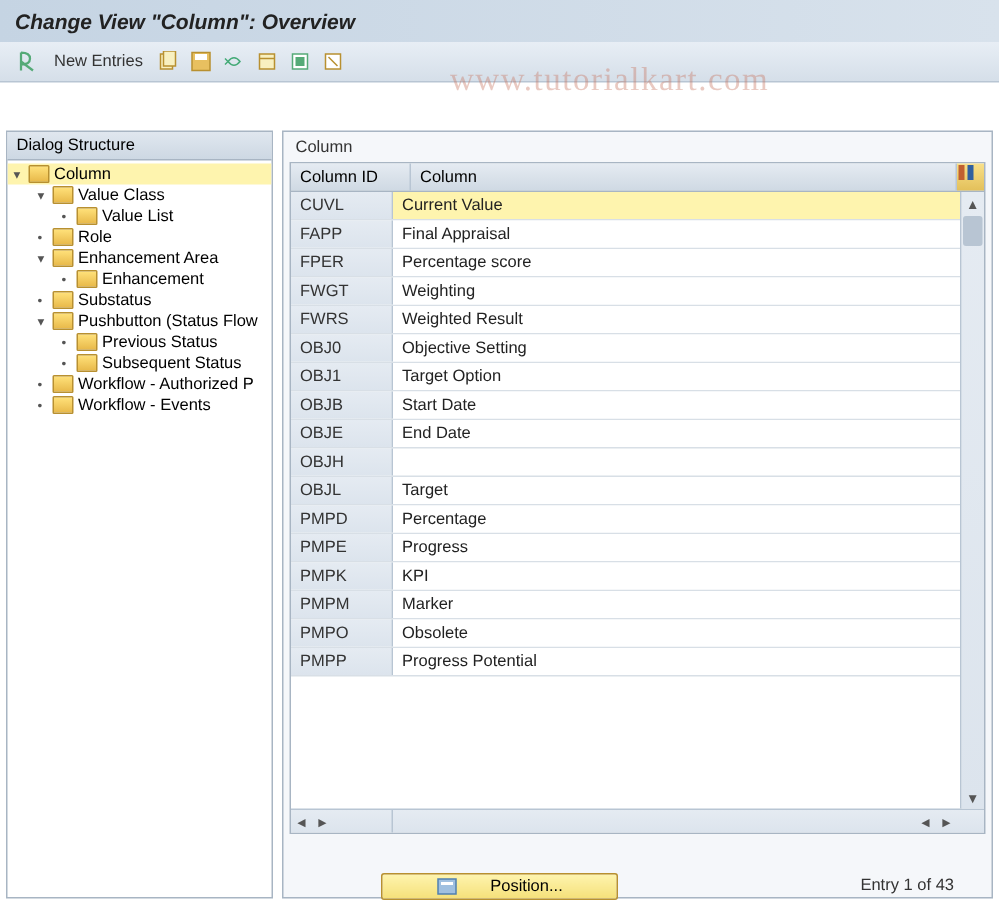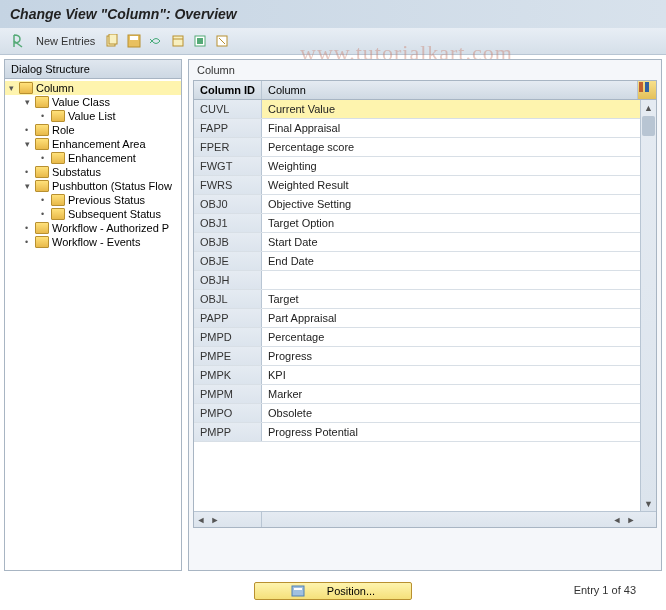--- a/index.html
+++ b/index.html
@@ -2,38 +2,38 @@
 <html><head>
   <meta charset="utf-8">
   <style>
     * { box-sizing: border-box; margin: 0; padding: 0; font-family: Arial, sans-serif; }
     body { background: #fff; width: 666px; height: 610px; overflow: hidden; position: relative; }
     .title-bar { background: linear-gradient(to right, #c5d4e3, #d8e2ec); padding: 6px 10px; font-size: 14px; font-weight: bold; font-style: italic; color: #222; }
     .toolbar { background: linear-gradient(to bottom, #e8eef5, #d5dfe9); padding: 4px 10px; border-bottom: 1px solid #b8c5d3; display: flex; align-items: center; gap: 4px; }
     .toolbar .tb-icon { width: 18px; height: 18px; display: inline-flex; align-items: center; justify-content: center; cursor: pointer; }
     .toolbar .tb-text { font-size: 11px; color: #333; cursor: pointer; padding: 0 4px; }
     .watermark { position: absolute; top: 40px; left: 300px; font-size: 22px; color: rgba(200,120,100,0.4); font-family: Georgia, serif; letter-spacing: 1px; pointer-events: none; }
-    .main-area { display: flex; padding: 4px; gap: 6px; height: 520px; }
+    .main-area { display: flex; padding: 4px; gap: 6px; height: 520px; margin-top: 28px; }
     .tree-panel { width: 178px; border: 1px solid #a8b5c3; background: #fff; }
     .tree-header { background: linear-gradient(to bottom, #e0e7ef, #cdd8e3); padding: 3px 6px; font-size: 11px; border-bottom: 1px solid #a8b5c3; }
     .tree-body { padding: 2px 0; font-size: 11px; overflow: hidden; }
     .tree-item { display: flex; align-items: center; padding: 1px 2px; white-space: nowrap; cursor: pointer; }
     .tree-item.selected { background: #fef4ae; }
     .tree-item.l0 { padding-left: 4px; }
     .tree-item.l1 { padding-left: 20px; }
     .tree-item.l2 { padding-left: 36px; }
     .tree-toggle { width: 10px; font-size: 9px; color: #555; }
     .tree-folder { width: 14px; height: 12px; display: inline-block; margin-right: 3px; }
     .folder-yellow { background: linear-gradient(#ffe17a,#e8b94a); border: 1px solid #b89030; border-radius: 1px; }
     .table-panel { flex: 1; border: 1px solid #a8b5c3; background: #f5f7fa; position: relative; }
     .table-title { padding: 4px 8px; font-size: 11px; color: #333; }
     .table-wrap { border: 1px solid #a8b5c3; margin: 0 4px; background: #fff; position: relative; }
     .table-header-row { display: flex; background: linear-gradient(to bottom,#e5ebf2,#cfd9e3); border-bottom: 1px solid #a8b5c3; }
     .th { font-size: 11px; padding: 3px 6px; border-right: 1px solid #b8c5d3; }
-    .th-id { width: 68px; font-weight: bold; }
+    .th-id { width: 80px; }
     .th-col { flex: 1; }
     .th-end { width: 18px; text-align: center; background: linear-gradient(#f8e08a,#e3c05a); cursor: pointer; }
     .table-body { max-height: 420px; overflow: hidden; }
     .tr { display: flex; border-bottom: 1px solid #d8dfe6; font-size: 11px; }
     .td-id { width: 68px; padding: 3px 6px; background: linear-gradient(to bottom,#e5ebf2,#dce4ed); border-right: 1px solid #b8c5d3; color: #333; }
     .td-col { flex: 1; padding: 3px 6px; color: #222; background: #fff; }
     .td-col.sel { background: #fef4ae; }
     .scroll-col { width: 16px; background: linear-gradient(to bottom,#e5ebf2,#dce4ed); border-left: 1px solid #b8c5d3; }
     .scroll-arrow { height: 15px; display: flex; align-items: center; justify-content: center; font-size: 9px; color: #555; cursor: pointer; }
     .scroll-thumb { background: #b8c5d3; border-radius: 2px; margin: 1px; }
@@ -218,24 +218,20 @@
               <div class="td-col">End Date</div>
             </div>
             <div class="tr">
               <div class="td-id">OBJH</div>
             </div>
             <div class="tr">
               <div class="td-id">OBJL</div>
               <div class="td-col">Target</div>
             </div>
             <div class="tr">
-              <div class="td-id">PAPP</div>
-              <div class="td-col">Part Appraisal</div>
-            </div>
-            <div class="tr">
               <div class="td-id">PMPD</div>
               <div class="td-col">Percentage</div>
             </div>
             <div class="tr">
               <div class="td-id">PMPE</div>
               <div class="td-col">Progress</div>
             </div>
             <div class="tr">
               <div class="td-id">PMPK</div>
               <div class="td-col">KPI</div>

